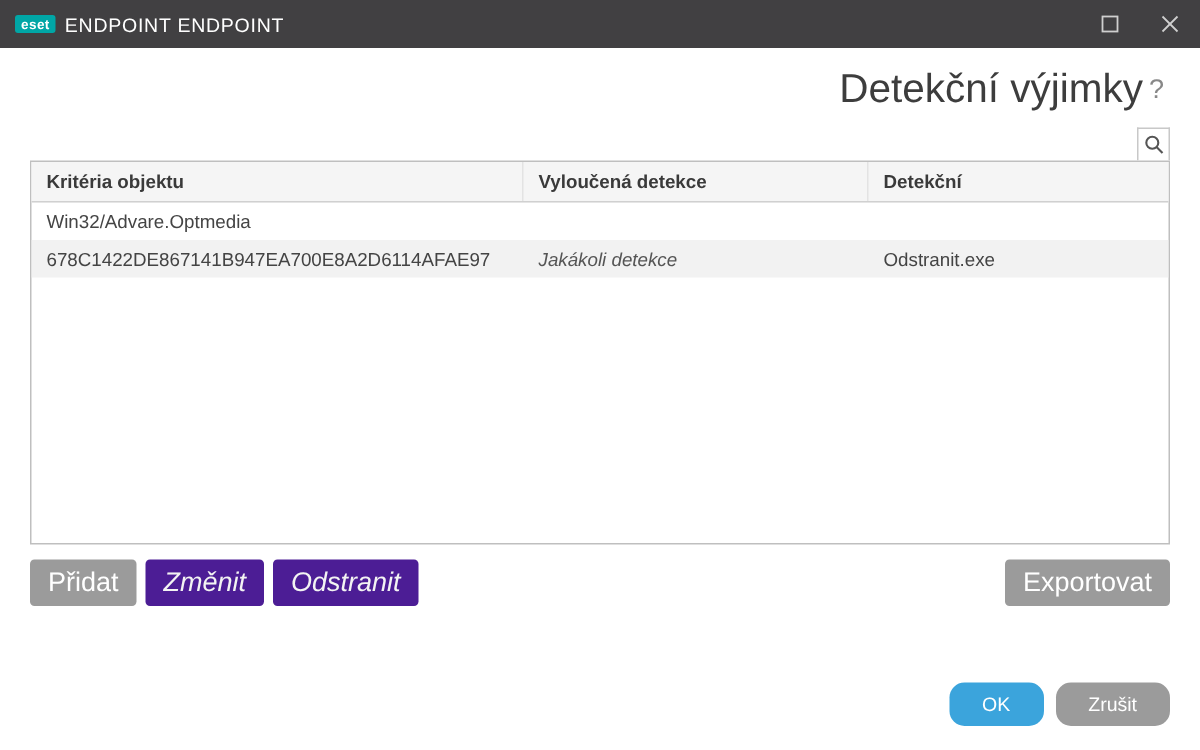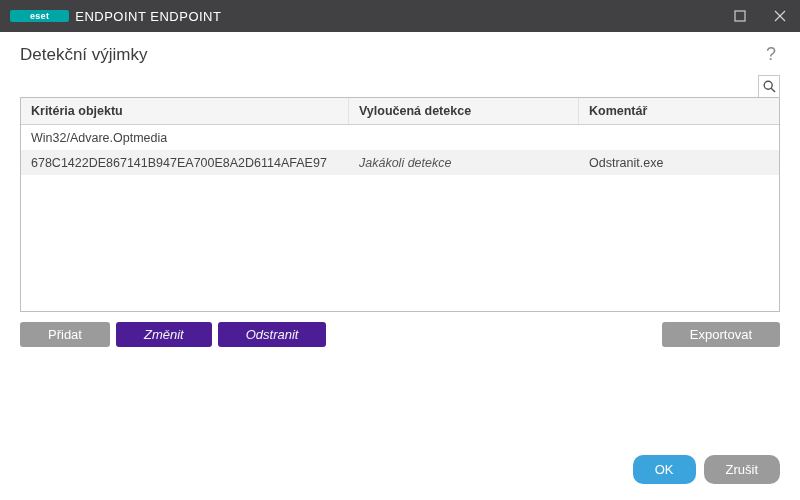--- a/index.html
+++ b/index.html
@@ -1,48 +1,48 @@
 <!DOCTYPE html>
 <html><head>
 <meta charset="utf-8">
 <style>
   * { box-sizing: border-box; margin: 0; padding: 0; }
   html, body { width: 800px; height: 500px; font-family: "Segoe UI", Arial, sans-serif; font-size: 13px; color: #333; background: #fff; overflow: hidden; }
   .titlebar { height: 32px; background: #414042; color: #fff; display: flex; align-items: center; padding: 0 0 0 10px; }
-  .brand-badge { background: #00a6a6; color: #fff; font-size: 9px; font-weight: bold; padding: 1px 20px; border-radius: 2px; margin-right: 6px; letter-spacing: 0.3px; }
+  .brand-badge { background: #00a6a6; color: #fff; font-size: 9px; font-weight: bold; padding: 1px 4px; border-radius: 2px; margin-right: 6px; letter-spacing: 0.3px; }
   .brand-text { font-size: 13px; letter-spacing: 0.5px; }
   .titlebar-spacer { flex: 1; }
   .titlebar-btn { width: 40px; height: 32px; display: flex; align-items: center; justify-content: center; cursor: pointer; }
   .titlebar-btn svg { stroke: #cfcfcf; stroke-width: 1.2; fill: none; }
 
   .content { padding: 12px 20px 16px 20px; display: flex; flex-direction: column; height: calc(500px - 32px); }
   .header-row { display: flex; align-items: center; margin-bottom: 10px; }
-  .page-title { font-size: 17px; color: #3d3d3d; font-weight: 400; flex: 1; }
+  .page-title { font-size: 27px; color: #3d3d3d; font-weight: 400; flex: 1; text-align: right; }
   .help-icon { color: #888; font-size: 18px; cursor: pointer; padding: 0 4px; }
 
   .search-row { display: flex; justify-content: flex-end; margin-bottom: 0; }
   .search-btn { width: 22px; height: 22px; border: 1px solid #c8c8c8; background: #fff; display: flex; align-items: center; justify-content: center; cursor: pointer; border-bottom: none; }
   .search-btn svg { stroke: #555; stroke-width: 1.4; fill: none; }
 
-  .table-wrap { border: 1px solid #bfbfbf; flex: 0 0 auto; height: 215px; display: flex; flex-direction: column; background: #fff; }
+  .table-wrap { border: 1px solid #bfbfbf; flex: 0 0 auto; height: 256px; display: flex; flex-direction: column; background: #fff; }
   .thead { display: flex; background: #f5f5f5; border-bottom: 1px solid #d0d0d0; }
   .th { padding: 6px 10px; font-weight: 600; color: #3a3a3a; font-size: 12.5px; border-right: 1px solid #e3e3e3; }
   .th:last-child { border-right: none; }
   .col1 { width: 328px; }
   .col2 { width: 230px; }
   .col3 { flex: 1; }
   .tbody { flex: 1; overflow: auto; }
   .tr { display: flex; height: 25px; align-items: center; }
   .tr.alt { background: #f2f2f2; }
   .td { padding: 0 10px; font-size: 12.5px; color: #444; overflow: hidden; white-space: nowrap; text-overflow: ellipsis; }
   .td.italic { font-style: italic; color: #555; }
 
   .row-actions { display: flex; margin-top: 10px; gap: 6px; }
   .spacer { flex: 1; }
-  .btn { background: #9b9b9b; color: #fff; border: none; padding: 5px 28px; font-size: 13px; border-radius: 3px; cursor: pointer; }
+  .btn { background: #9b9b9b; color: #fff; border: none; padding: 5px 12px; font-size: 18px; border-radius: 3px; cursor: pointer; }
   .btn.disabled { background: #4c1d95; color: #f3f3f3; cursor: default; font-style: italic; }
   .btn.primary { background: #3ba4dc; }
 
   .footer { margin-top: auto; display: flex; justify-content: flex-end; gap: 8px; padding-top: 18px; }
   .footer .btn { padding: 7px 22px; font-size: 13px; border-radius: 10px; }
 </style>
 </head>
 <body>
 
 <div class="titlebar">
@@ -75,21 +75,21 @@
           <circle cx="5.2" cy="5.2" r="4"></circle>
           <line x1="8.2" y1="8.2" x2="12" y2="12"></line>
         </svg>
     </div>
   </div>
 
   <div class="table-wrap">
     <div class="thead">
       <div class="th col1">Kritéria objektu</div>
       <div class="th col2">Vyloučená detekce</div>
-      <div class="th col3">Komentář</div>
+      <div class="th col3">Detekční</div>
     </div>
     <div class="tbody" id="tbody">
         <div class="tr">
           <div class="td col2">Win32/Advare.Optmedia</div>
           <div class="td col3"></div>
         </div>
         <div class="tr alt">
           <div class="td col1">678C1422DE867141B947EA700E8A2D6114AFAE97</div>
           <div class="td col2 italic">Jakákoli detekce</div>
           <div class="td col3">Odstranit.exe</div>

